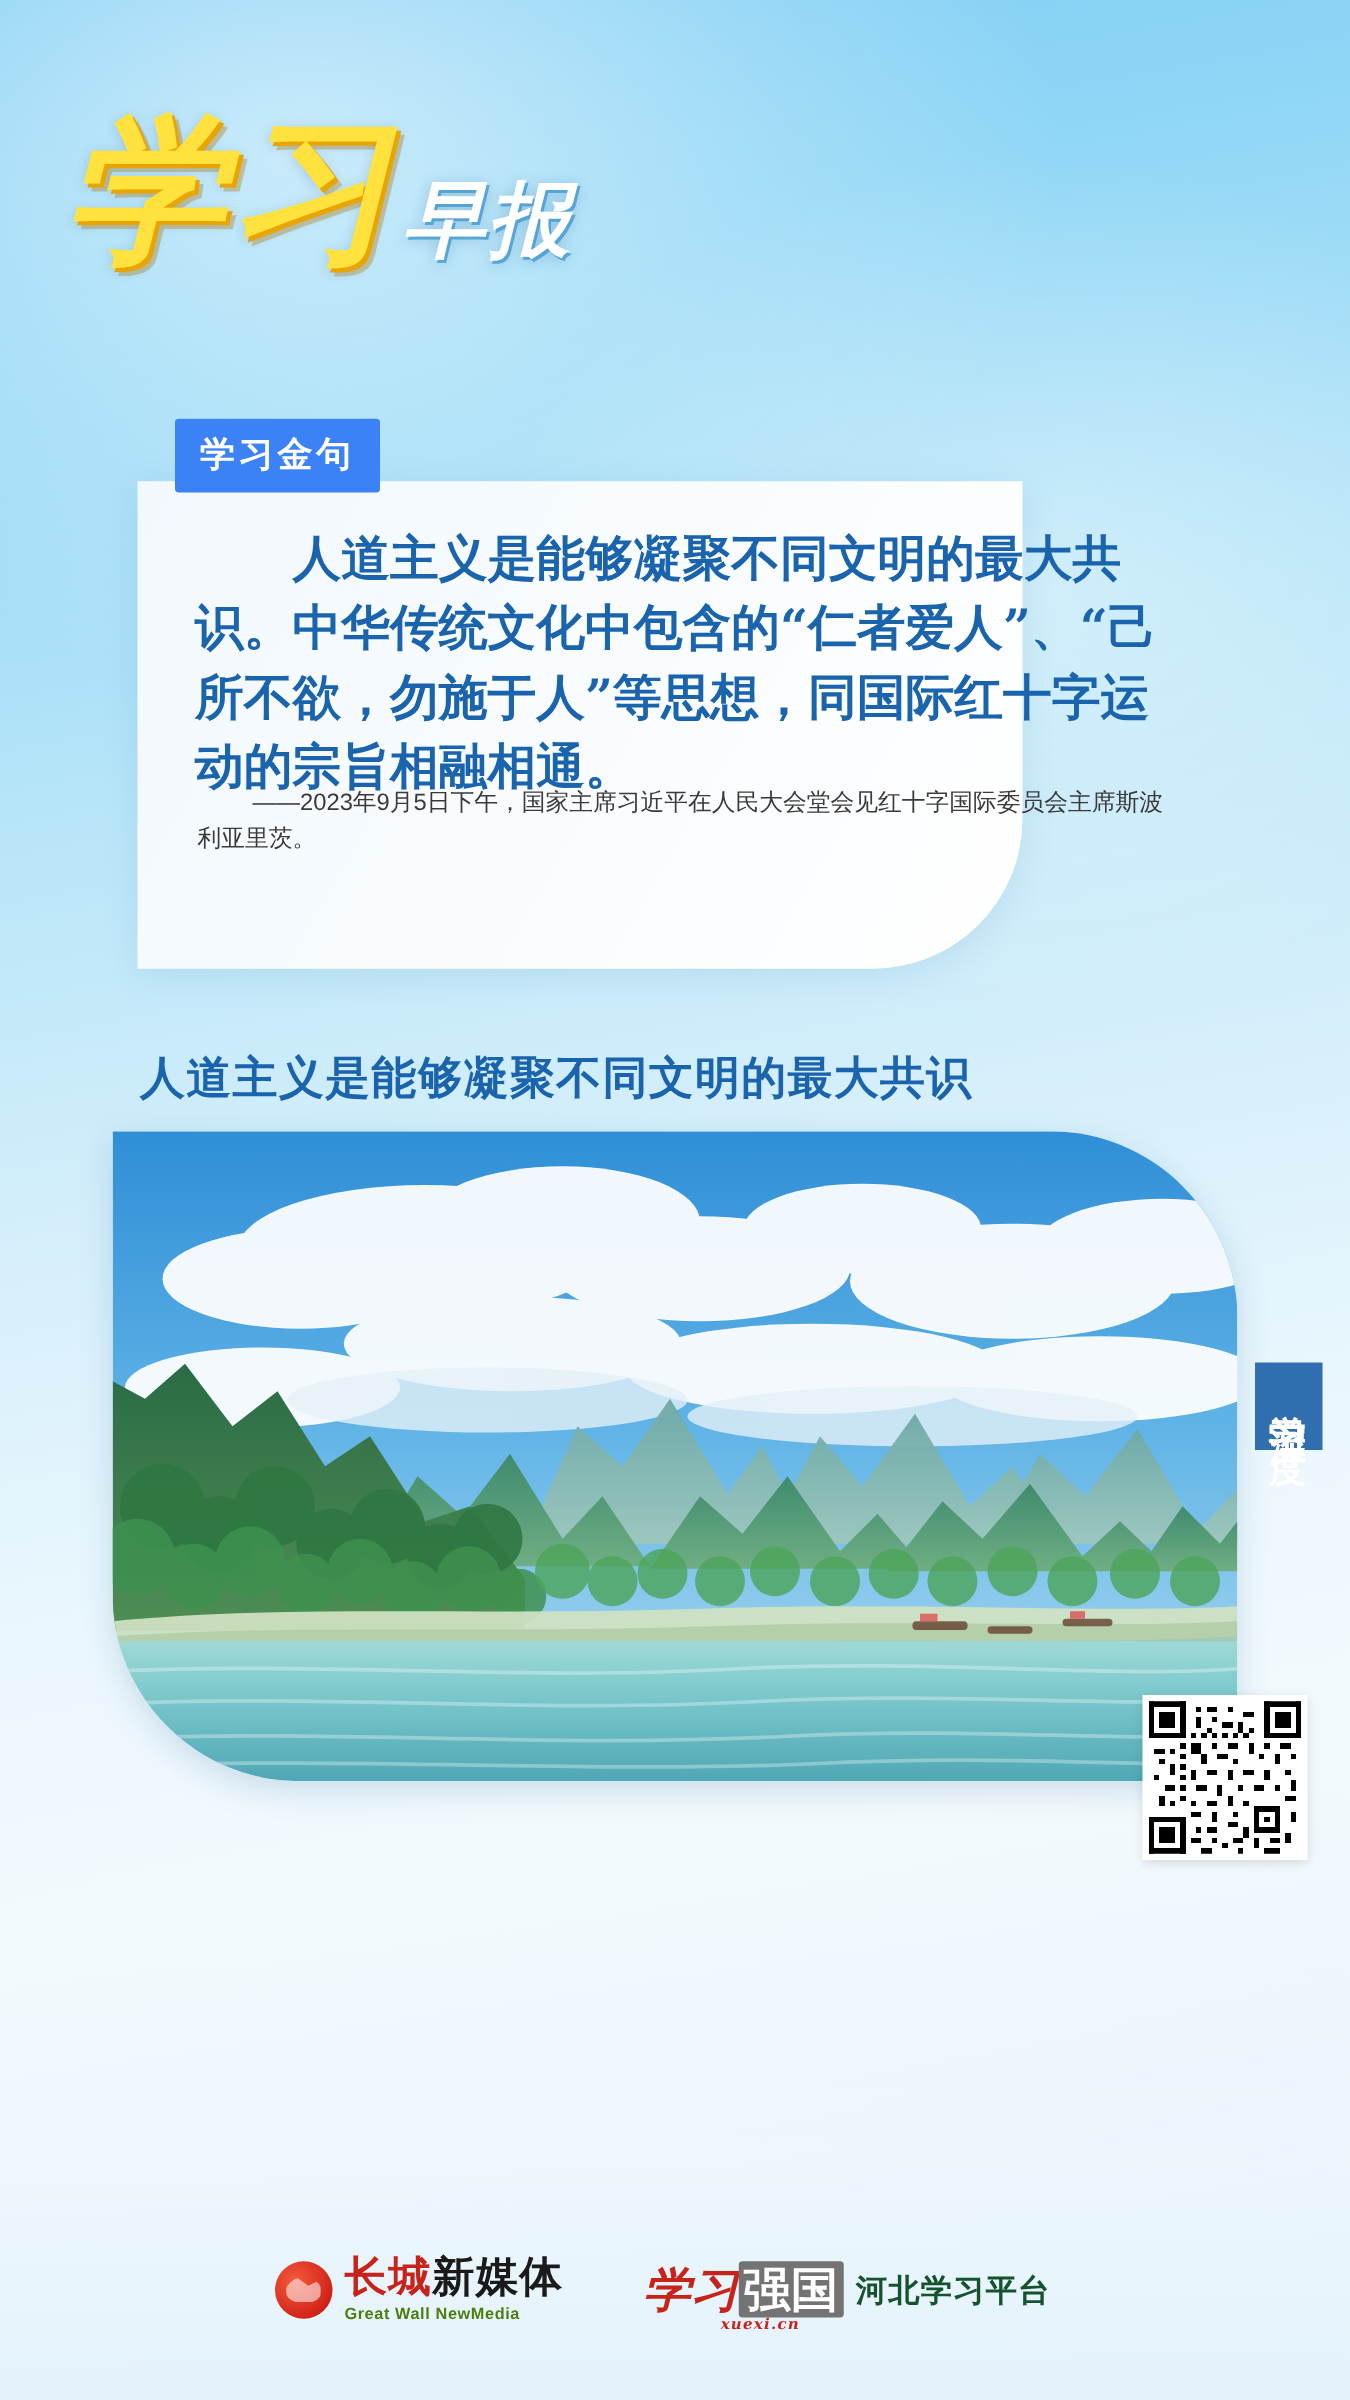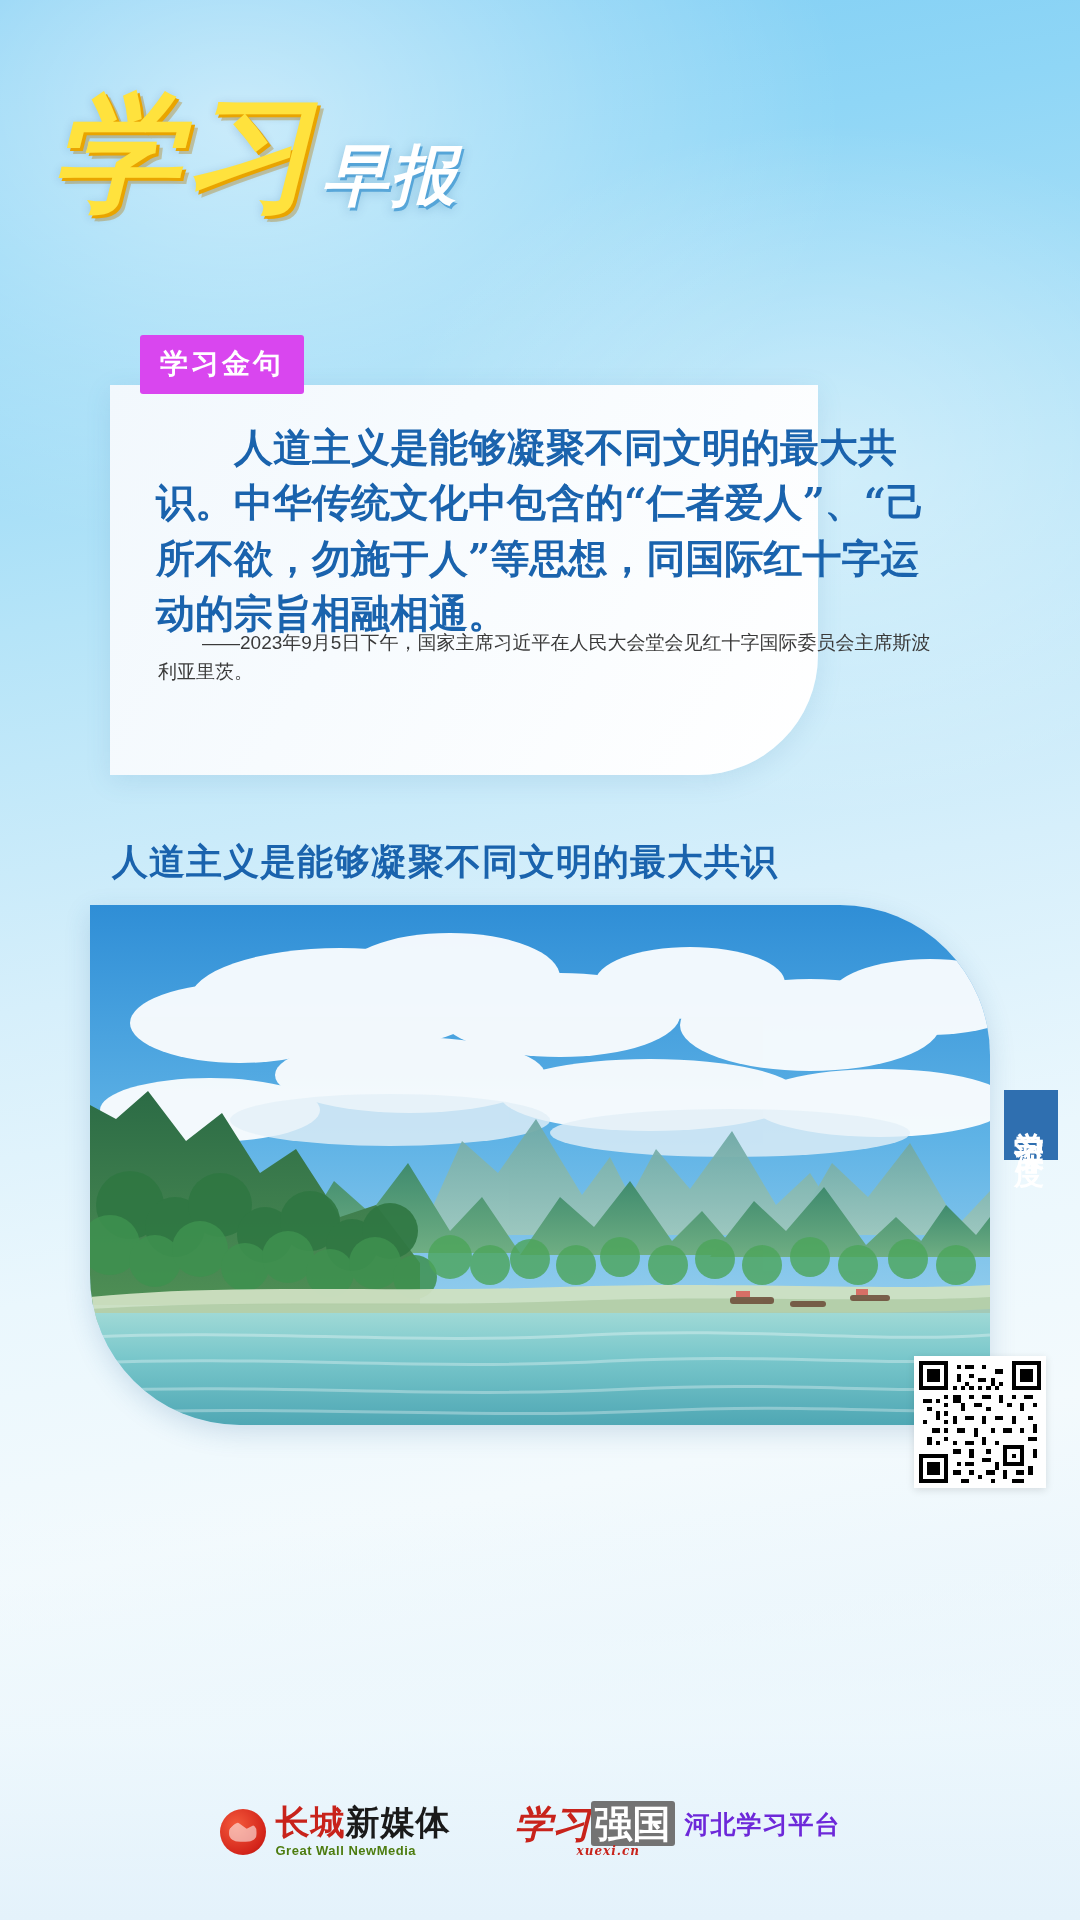--- a/index.html
+++ b/index.html
@@ -121,21 +121,21 @@
     position: absolute;
     right: 0; top: 182px;
     width: 270px; height: 2px;
     background: rgba(255,255,255,0.85);
   }
 
   
   .quote-tag {
     position: absolute;
     left: 140px; top: 335px;
-    background: #d946ef;
+    background: #3b82f6;
     color: #ffffff;
     font-size: 28px;
     font-weight: bold;
     letter-spacing: 3px;
     padding: 10px 20px 11px 20px;
     border-radius: 3px;
   }
   .quote-card {
     position: absolute;
     left: 110px; top: 385px;
@@ -218,21 +218,21 @@
   }
   .qr canvas, .qr svg { display:block; }
 
   
   .footer {
     position: absolute;
     left: 0; bottom: 62px;
     width: 1060px;
     display: flex;
     justify-content: center;
-    align-items: flex-start;
+    align-items: center;
     gap: 64px;
   }
   .logo1 {
     display: flex; align-items: center; gap: 10px;
   }
   .logo1 .seal {
     width: 46px; height: 46px;
     border-radius: 50%;
     background: radial-gradient(circle at 35% 35%, #f45a3c 0%, #d3241a 70%, #a5110b 100%);
     position: relative;
@@ -283,21 +283,21 @@
     color: #c8231b;
     font-weight: bold;
     letter-spacing: 1px;
     position: absolute;
     left: 62px; top: 40px;
   }
   .logo2 .platform {
     font-family: "DejaVu Serif", serif;
     font-weight: bold;
     font-size: 25px;
-    color: #6d28d9;
+    color: #14532d;
     letter-spacing: 1px;
     padding-bottom: 2px;
   }
 </style>
 </head>
 <body>
 
 <div class="bg-glow"></div>
 <div class="bg-glow2"></div>
 

